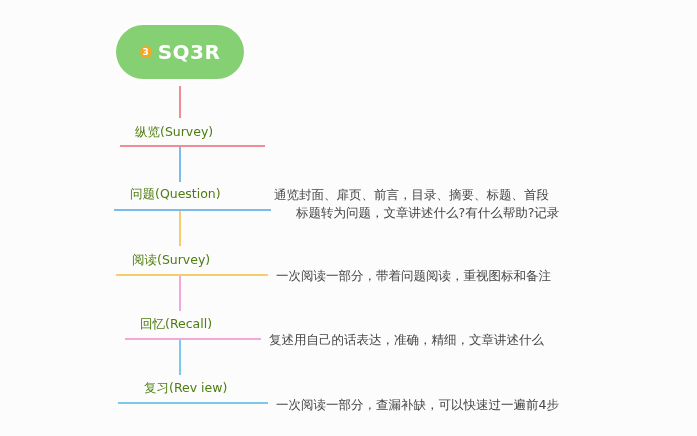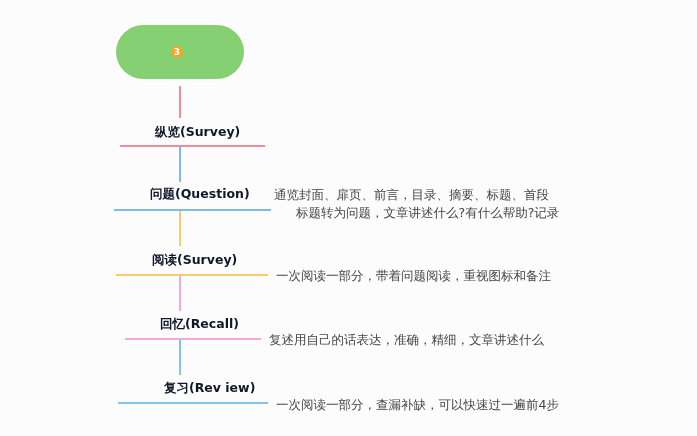--- a/index.html
+++ b/index.html
@@ -16,33 +16,33 @@
     }
     .badge {
       width: 12px; height: 12px; border-radius: 50%; background: #f5a623;
       color: #fff; font-size: 9px; line-height: 12px; text-align: center;
       margin-right: 6px; font-weight: bold;
     }
     .root-title { color: #ffffff; font-size: 20px; font-weight: bold; letter-spacing: 0.5px; }
     .vline { position: absolute; width: 2px; }
     .hline { position: absolute; height: 2px; }
     .node-label {
-      position: absolute; font-size: 12.5px; font-weight: bold; color: #0f172a;
+      position: absolute; font-size: 12.5px; font-weight: normal; color: #4d7c0f;
       white-space: nowrap;
-      margin-left: 20px;
     }
     .desc {
       position: absolute; font-size: 12.5px; color: #444444; white-space: nowrap;
     }
   </style>
 </head>
 <body>
 
 <div class="root">
   <span class="badge">3</span>
+  <span class="root-title">SQ3R</span>
 </div>
 
 <div class="vline" style="left:179px; top:86px; height:32px; background:#f08c96;"></div>
 
 <div class="node-label" style="left:135px; top:124px;">纵览(Survey)</div>
 <div class="hline" style="left:120px; top:145px; width:145px; background:#f08c96;"></div>
 <div class="desc" style="left:274px; top:139px;margin-top:48px;">通览封面、扉页、前言，目录、摘要、标题、首段</div>
 <div class="vline" style="left:179px; top:147px; height:35px; background:#7cbcec;"></div>
 
 <div class="node-label" style="left:130px; top:186px;">问题(Question)</div>

